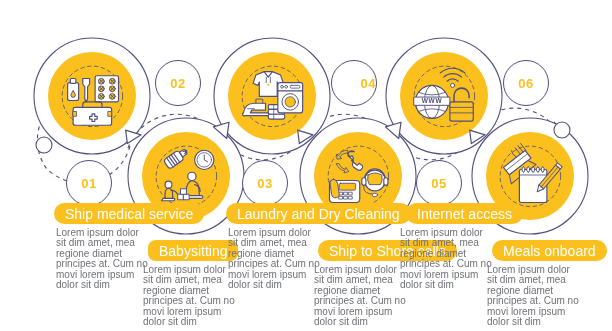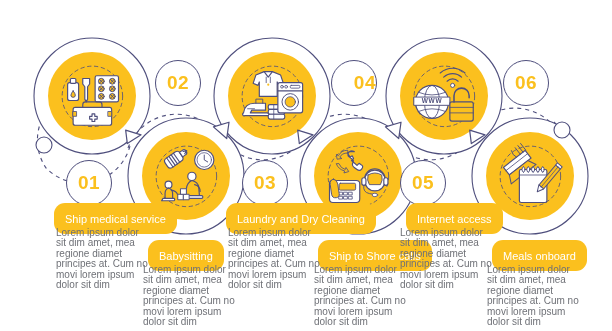--- a/index.html
+++ b/index.html
@@ -44,36 +44,36 @@
   
   .badge {
     position: absolute;
     z-index: 4;
     width: 46px; height: 46px;
     border-radius: 50%;
     border: 1.2px solid #4f4f7d;
     background: #ffffff;
     display: flex; align-items: center; justify-content: center;
     color: #fbc01e;
-    font-size: 19px;
+    font-size: 13px;
     font-weight: bold;
     letter-spacing: 0.5px;
   }
 
   
   .pill {
     position: absolute;
     z-index: 6;
     background: #fbc01e;
     color: #ffffff;
     border-radius: 11px;
-    height: 31px;
+    height: 21px;
     padding: 0 11px;
     display: flex; align-items: center; justify-content: center;
-    font-size: 11px;
+    font-size: 14px;
     white-space: nowrap;
   }
   .para {
     position: absolute;
     z-index: 6;
     width: 92px;
     color: #6f7177;
     font-size: 10px;
     line-height: 10.4px;
   }
@@ -343,31 +343,31 @@
     </div>
   <div class="badge" style="left:155px; top:60px;">
       <span>02</span>
     </div>
   <div class="badge" style="left:242px; top:160px;">
       <span>03</span>
     </div>
   <div class="badge" style="left:331px; top:60px;justify-content:flex-end;">
       <span>04</span>
     </div>
-  <div class="badge" style="left:400px; top:160px;">
+  <div class="badge" style="left:416px; top:160px;">
       <span>05</span>
     </div>
   <div class="badge" style="left:503px; top:60px;">
       <span>06</span>
     </div>
 
   <div class="pill" style="left:54px;  top:203px;">
       <span>Ship medical service</span>
     </div>
-  <div class="pill" style="left:148px; top:240px;">
+  <div class="pill" style="left:148px; top:240px;border-radius:8px;">
       <span>Babysitting</span>
     </div>
   <div class="pill" style="left:226px; top:203px;">
       <span>Laundry and Dry Cleaning</span>
     </div>
   <div class="pill" style="left:318px; top:240px;text-align:right;">
       <span>Ship to Shore calls</span>
     </div>
   <div class="pill" style="left:406px; top:203px;">
       <span>Internet access</span>

